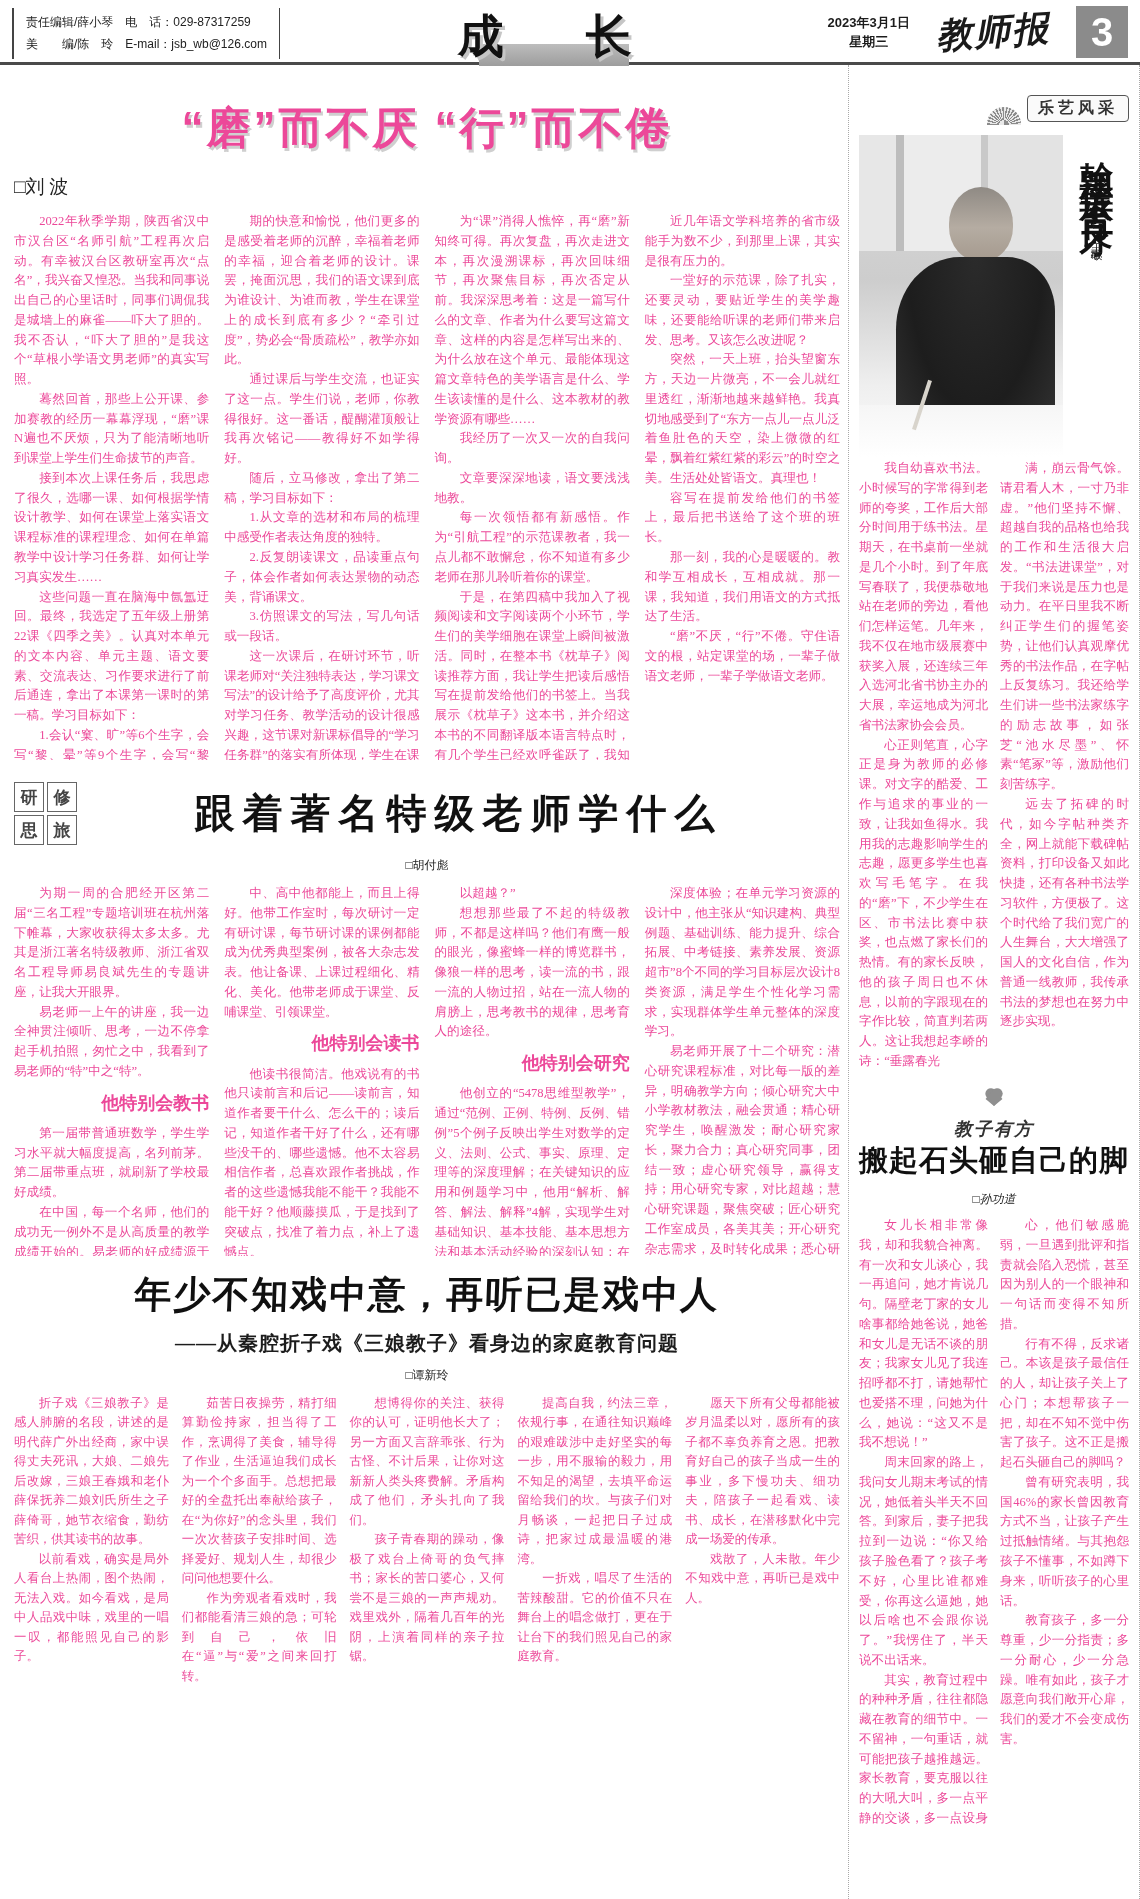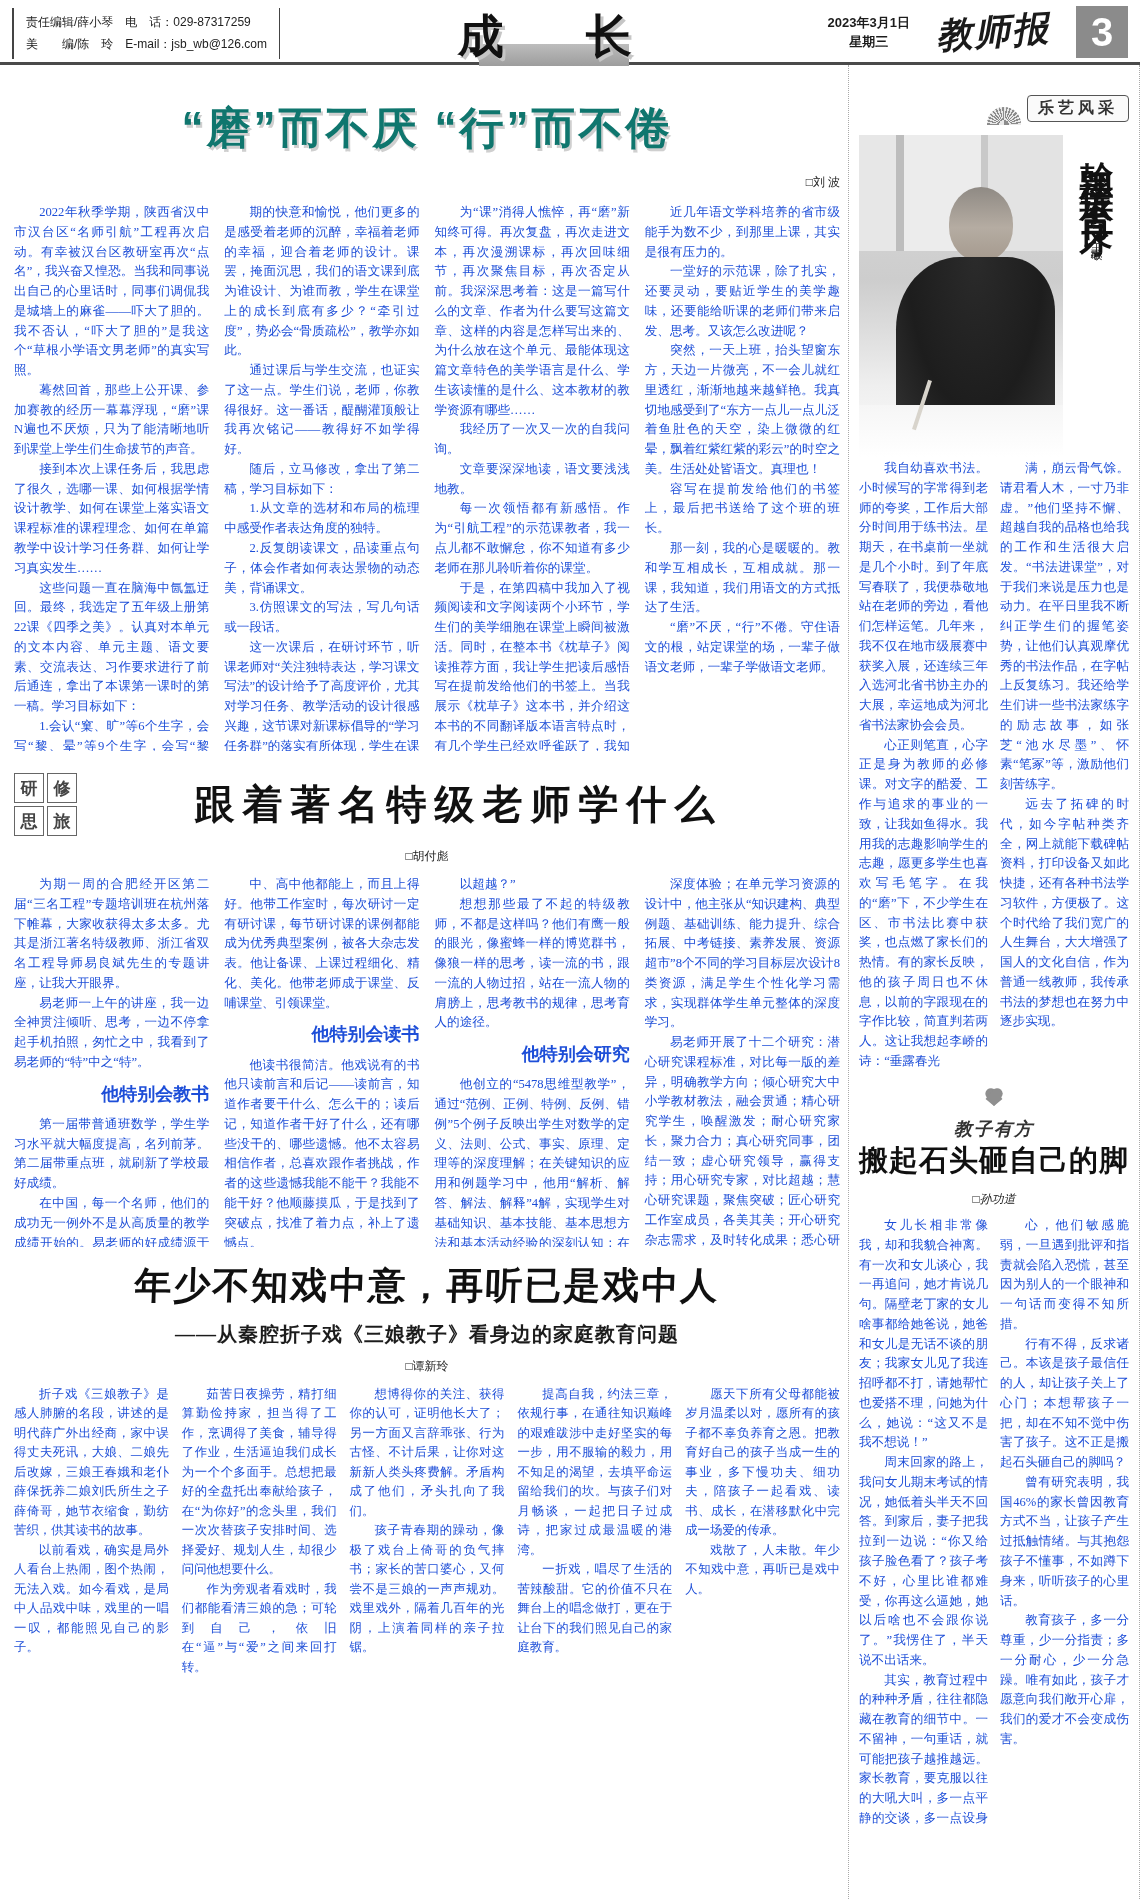--- a/index.html
+++ b/index.html
@@ -24,24 +24,24 @@
             display:flex; align-items:center; justify-content:center; font-family:"Liberation Sans",sans-serif; }
   .top-rule { height:3px; background:#4a4a4a; margin:0 0 0 0; }
 
   
   .page-body { display:flex; height:1834px; }
   .left-region { width:848px; padding:0 8px 0 14px; }
   .sidebar { width:292px; padding:0 10px; border-left:1px dotted #a9a9a9; border-right:1px dotted #a9a9a9; }
 
   
   .a1-title { margin-top:34px; text-align:center; font-size:44px; font-weight:900; letter-spacing:3px;
-              font-family:"Liberation Sans","DejaVu Sans",sans-serif; color:#0f766e; text-shadow:2px 3px 0 #cfcfcf; }
-  .byline { text-align:right; font-size:12px; margin:16px 0 12px; color:#222; }
+              font-family:"Liberation Sans","DejaVu Sans",sans-serif; color:#ec4899; text-shadow:2px 3px 0 #cfcfcf; }
+  .byline { text-align:left; font-size:19px; margin:16px 0 12px; color:#222; }
   .colrow { display:flex; gap:15px; overflow:hidden; }
-  .col { flex:1; font-size:12.6px; line-height:1.57; text-align:justify; color:#1d4ed8; }
+  .col { flex:1; font-size:12.6px; line-height:1.57; text-align:justify; color:#ec4899; }
   .para { text-indent:2em; }
   .subhead { text-align:right; font-weight:bold; font-family:"Liberation Sans","DejaVu Sans",sans-serif;
              font-size:18px; margin:7px 0; }
   .a1-body { height:548px; }
 
   
   .a2-head { display:flex; align-items:center; margin-top:22px; }
   .badge-grid { display:grid; grid-template-columns:30px 30px; grid-template-rows:30px 30px; gap:3px; }
   .badge-grid span { border:1px solid #666; color:#444; display:flex; align-items:center; justify-content:center;
              font-size:17px; font-weight:bold; }

